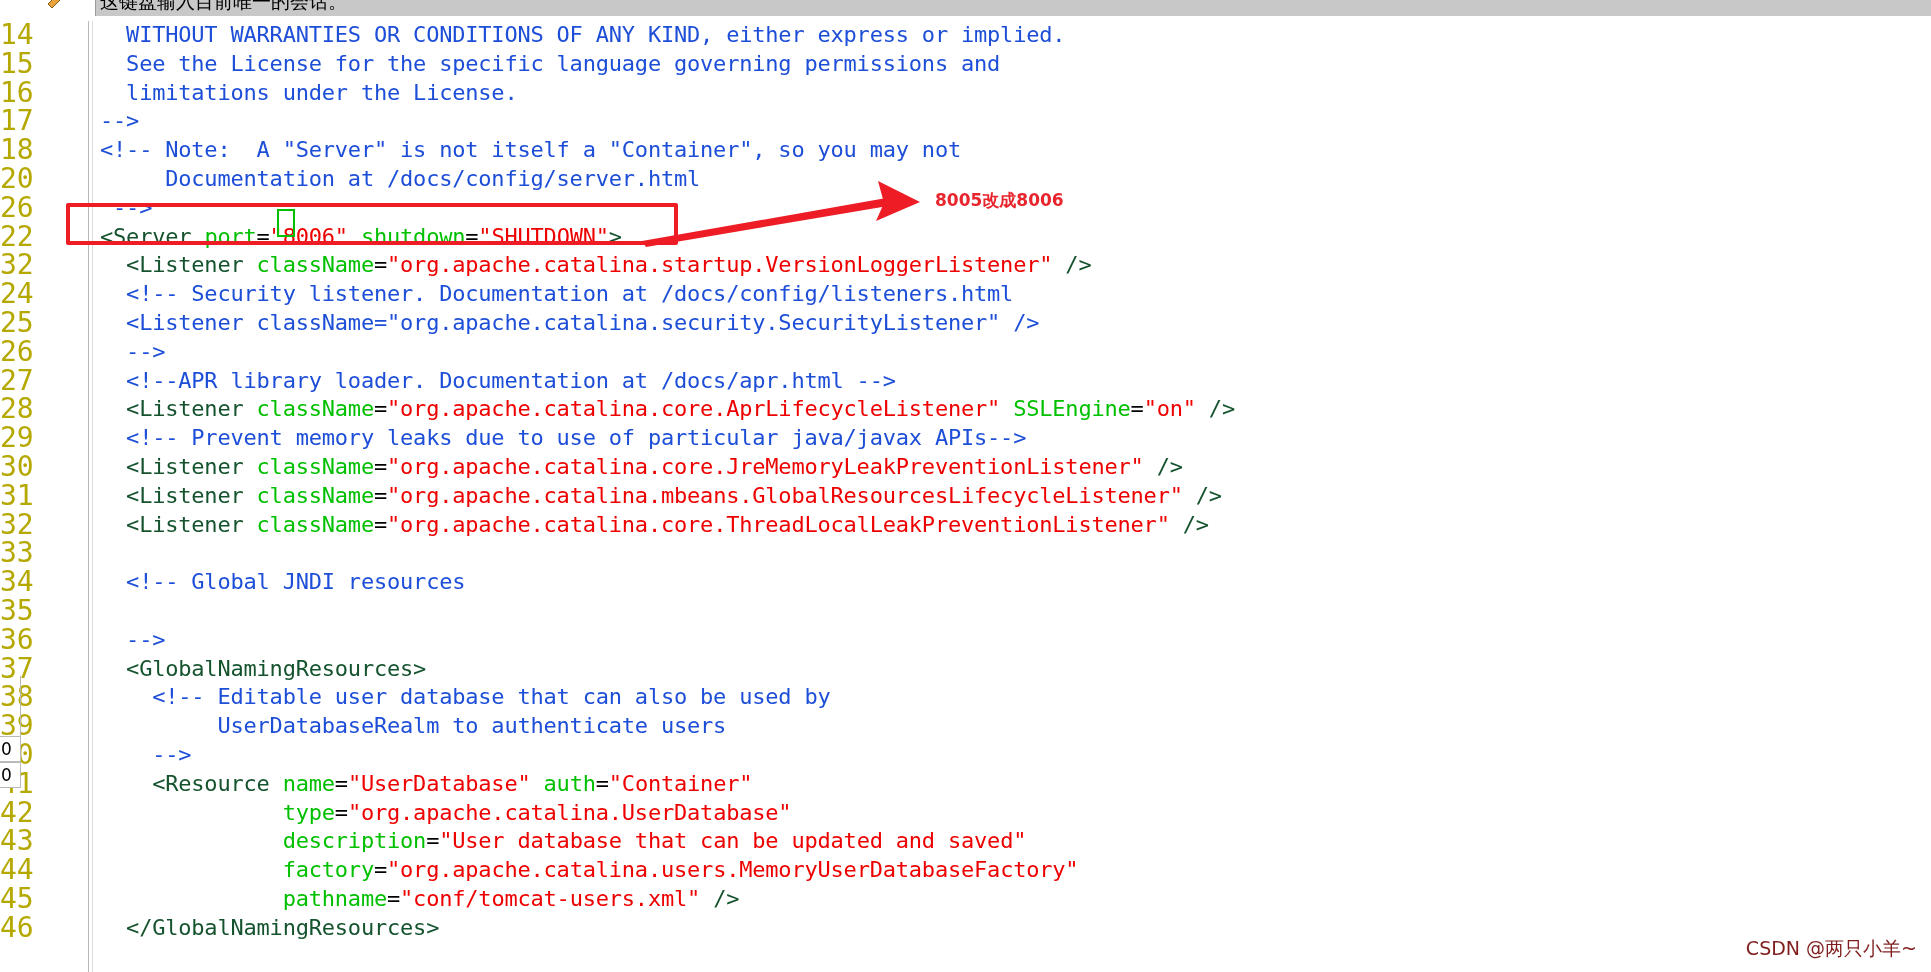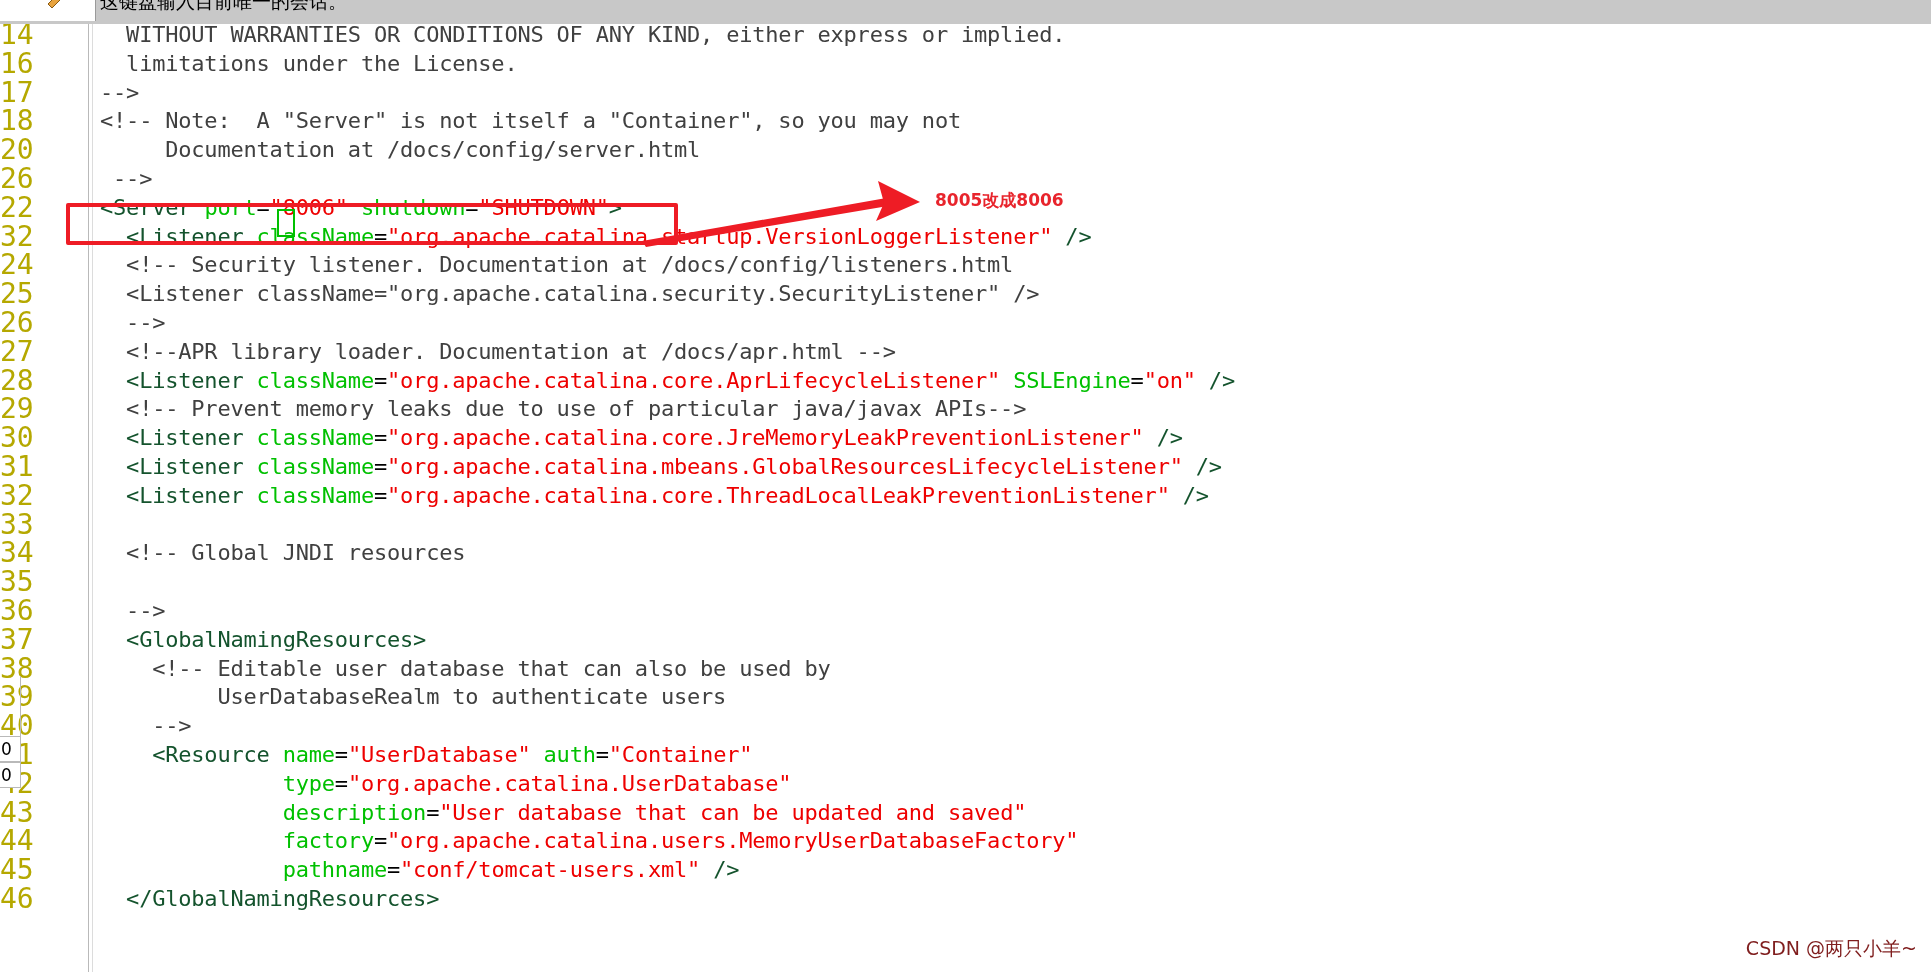--- a/index.html
+++ b/index.html
@@ -13,21 +13,21 @@
     overflow: hidden;
     font-family: "DejaVu Sans Mono", "Liberation Mono", monospace;
     position: relative;
   }
 
   
   #top-strip {
     position: absolute;
     left: 0; top: 0;
     width: 1931px;
-    height: 24px;
+    height: 16px;
     background: #c8c8c8;
     z-index: 30;
     overflow: hidden;
   }
   #top-strip-left-white {
     position: absolute;
     left: 0; top: 0;
     width: 96px;
     height: 21px;
     background: #ffffff;
@@ -91,21 +91,21 @@
     font-size: 28px;
     font-family: "DejaVu Sans Mono", "Liberation Mono", monospace;
   }
   .code-text {
     position: absolute;
     left: 100px;
     white-space: pre;
   }
 
   
-  .t-comment { color: #404040; }
+  .t-comment { color: #1d4ed8; }
   .t-tag     { color: #14532d; }
   .t-attr    { color: #00c000; }
   .t-val     { color: #ee0000; }
   .t-plain   { color: #000000; }
 
   
   #redbox {
     position: absolute;
     left: 66px;
     top: 182px;
@@ -206,20 +206,21 @@
   <path d="M2 16 L14 4 L18 8 L6 20 Z" fill="#e8a33d" stroke="#8a5a10" stroke-width="1"></path>
   <circle cx="17" cy="5" r="3.2" fill="none" stroke="#555" stroke-width="1.6"></circle>
 </svg>
 
 <div id="editor">
   <div id="gutter-rail"></div>
   <div id="gutter-rail2"></div>
 
   <div id="code-lines">
       <div class="code-line"><span class="ln">14</span><span class="code-text"><span class="t-comment">  WITHOUT WARRANTIES OR CONDITIONS OF ANY KIND, either express or implied.</span></span></div>
+      <div class="code-line"><span class="ln">15</span><span class="code-text"><span class="t-comment">  See the License for the specific language governing permissions and</span></span></div>
       <div class="code-line"><span class="ln">16</span><span class="code-text"><span class="t-comment">  limitations under the License.</span></span></div>
       <div class="code-line"><span class="ln">17</span><span class="code-text"><span class="t-comment">--&gt;</span></span></div>
       <div class="code-line"><span class="ln">18</span><span class="code-text"><span class="t-comment">&lt;!-- Note:  A "Server" is not itself a "Container", so you may not</span></span></div>
       <div class="code-line"><span class="ln">20</span><span class="code-text"><span class="t-comment">     Documentation at /docs/config/server.html</span></span></div>
       <div class="code-line"><span class="ln">26</span><span class="code-text"><span class="t-comment"> --&gt;</span></span></div>
       <div class="code-line"><span class="ln">22</span><span class="code-text"><span class="t-tag">&lt;Server</span><span class="t-plain"> </span><span class="t-attr">port</span><span class="t-plain">=</span><span class="t-val">"8006"</span><span class="t-plain"> </span><span class="t-attr">shutdown</span><span class="t-plain">=</span><span class="t-val">"SHUTDOWN"</span><span class="t-tag">&gt;</span></span></div>
       <div class="code-line"><span class="ln">32</span><span class="code-text"><span class="t-tag">  &lt;Listener</span><span class="t-plain"> </span><span class="t-attr">className</span><span class="t-plain">=</span><span class="t-val">"org.apache.catalina.startup.VersionLoggerListener"</span><span class="t-plain"> </span><span class="t-tag">/&gt;</span></span></div>
       <div class="code-line"><span class="ln">24</span><span class="code-text"><span class="t-comment">  &lt;!-- Security listener. Documentation at /docs/config/listeners.html</span></span></div>
       <div class="code-line"><span class="ln">25</span><span class="code-text"><span class="t-comment">  &lt;Listener className="org.apache.catalina.security.SecurityListener" /&gt;</span></span></div>
       <div class="code-line"><span class="ln">26</span><span class="code-text"><span class="t-comment">  --&gt;</span></span></div>

